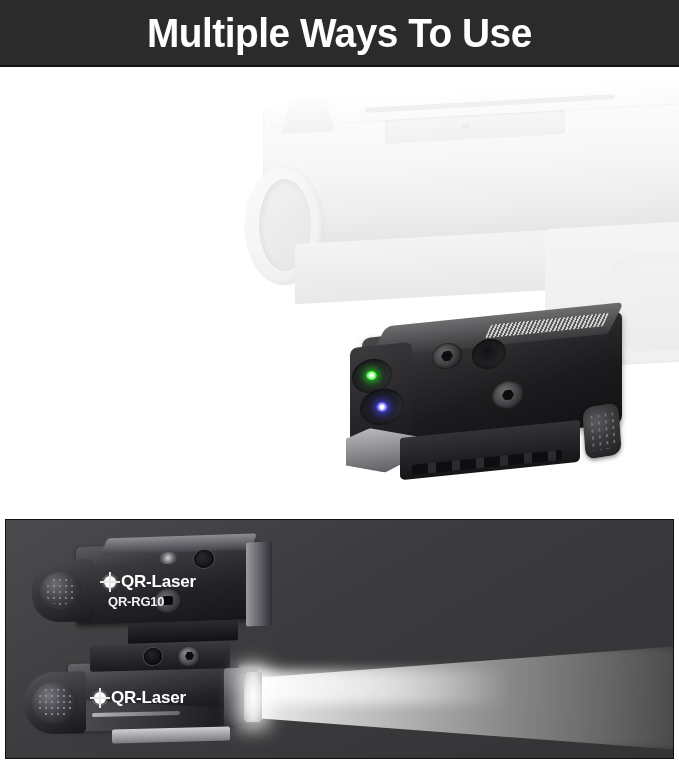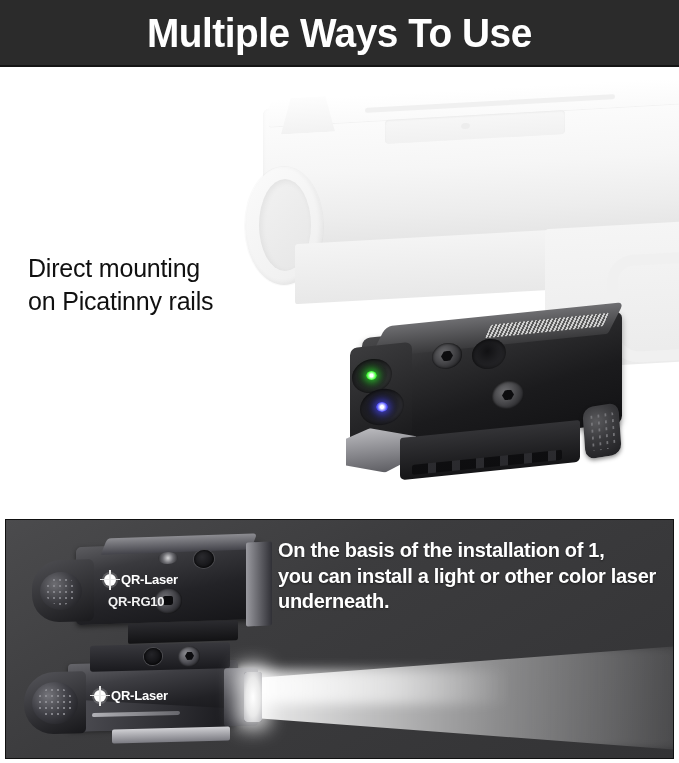--- a/index.html
+++ b/index.html
@@ -496,21 +496,21 @@
   .brand-mark::before,
   .brand-mark::after {
     content: "";
     position: absolute;
     background: #e8e8e8;
   }
   .brand-mark::before { left: -4px; top: 5px; width: 20px; height: 1.5px; }
   .brand-mark::after  { left: 5px; top: -4px; width: 1.5px; height: 20px; }
   .brand-text {
     color: #ffffff;
-    font-size: 13px;
+    font-size: 17px;
     font-weight: bold;
     letter-spacing: -0.2px;
   }
   .dev1-brand { left: 86px; top: 42px; }
   .model-text {
     position: absolute;
     left: 90px; top: 64px;
     color: #f2f2f2;
     font-size: 13px;
     font-weight: bold;
@@ -669,24 +669,20 @@
     <div class="aperture-blue"></div>
     <div class="aperture-blue-dot"></div>
     <div class="screw-hex-a"></div>
     <div class="port-dark"></div>
     <div class="screw-hex-b"></div>
     <div class="rubber-button"></div>
     <div class="rail-clamp"></div>
     <div class="rail-base"></div>
   </div>
 
-  <div class="stage-caption">
-    <div>Direct mounting</div>
-    <div>on Picatinny rails</div>
-  </div>
 </div>
 
 <div class="bottom-panel">
 
   <div class="flash-beam"></div>
   <div class="flash-core"></div>
 
   <div class="dev-laser">
     <div class="dl-body"></div>
     <div class="dl-top-strip"></div>
@@ -715,18 +711,13 @@
     <div class="fl-line"></div>
     <div class="fl-bezel"></div>
     <div class="fl-lens"></div>
     <div class="fl-foot"></div>
     <div class="brand-row fl-brand">
       <span class="brand-mark"></span>
       <span class="brand-text">QR-Laser</span>
     </div>
   </div>
 
-  <div class="panel-caption">
-    <div>On the basis of the installation of 1,</div>
-    <div>you can install a light or other color laser</div>
-    <div>underneath.</div>
-  </div>
 </div>
 
 </body></html>

